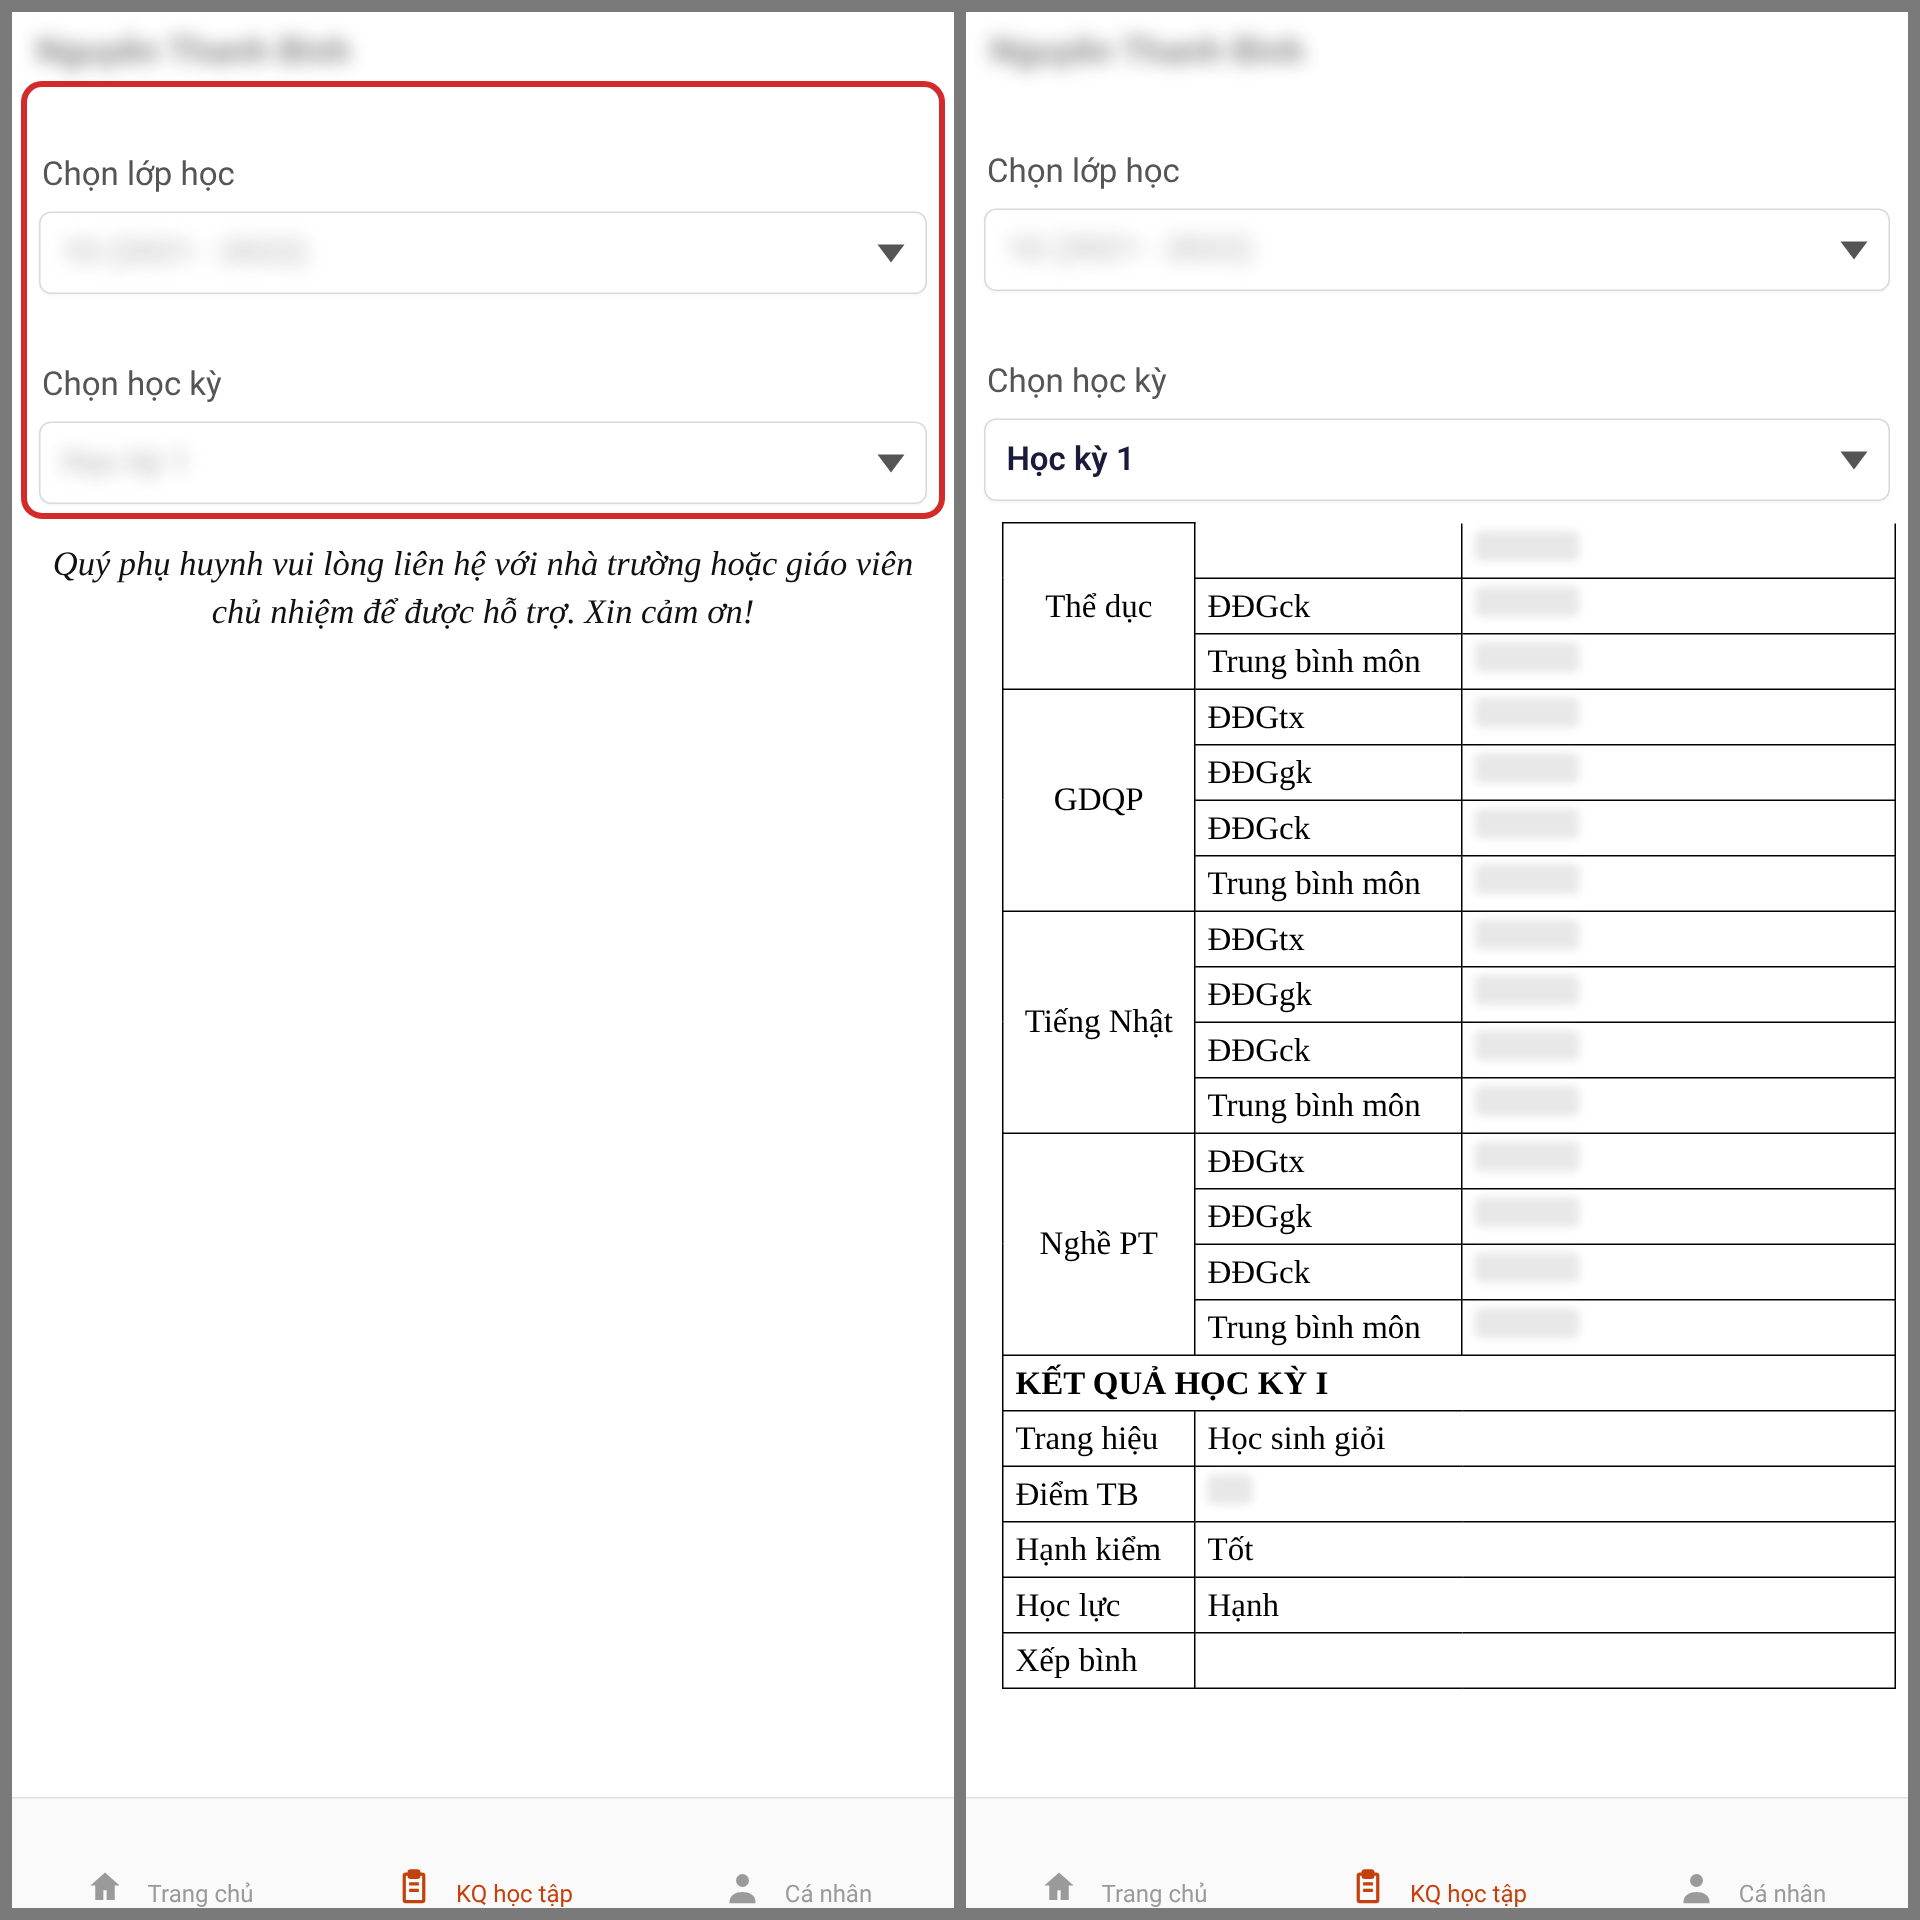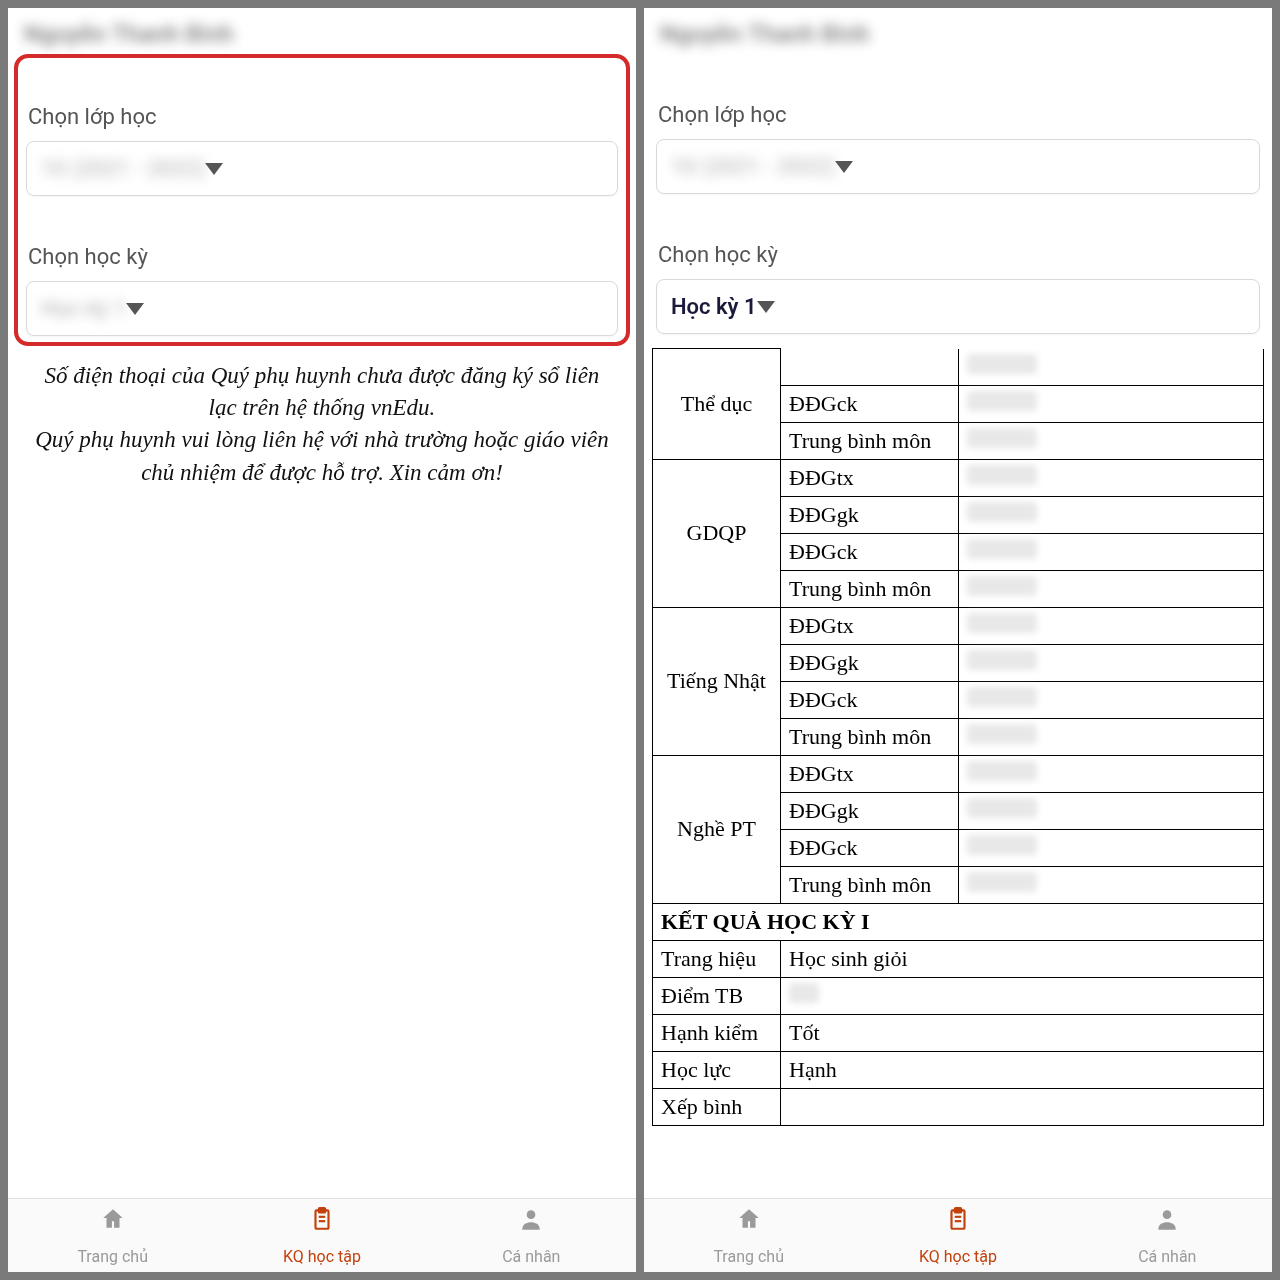--- a/index.html
+++ b/index.html
@@ -45,21 +45,21 @@
     font-size: 22px;
     padding: 4px 2px;
     margin-top: 36px;
   }
   .sel-box {
     border: 1px solid #d9d9d9;
     border-radius: 8px;
     padding: 14px 14px;
     display: flex;
     align-items: center;
-    justify-content: flex-start;
+    justify-content: space-between;
     font-size: 22px;
     color: #1a1a3a;
     font-weight: 600;
     box-shadow: 0 1px 2px rgba(0,0,0,0.04);
   }
   .sel-value.blur { filter: blur(6px); opacity: 0.55; font-weight: 500; color:#888; }
   .caret {
     width: 0; height: 0;
     border-left: 9px solid transparent;
     border-right: 9px solid transparent;
@@ -70,21 +70,21 @@
     text-align: center;
     font-family: "Times New Roman", Times, serif;
     font-style: italic;
     font-size: 23px;
     line-height: 1.4;
     color: #111;
   }
   .table-area {
     flex: 1;
     overflow: hidden;
-    padding: 6px 8px 0 8px;
+    padding: 6px 8px 0 24px;
   }
   table.grades {
     width: 100%;
     border-collapse: collapse;
     font-family: "Times New Roman", Times, serif;
     font-size: 22px;
   }
   table.grades td {
     border: 1px solid #000;
     padding: 5px 8px;
@@ -114,22 +114,22 @@
   .bottom-nav {
     margin-top: auto;
     border-top: 1px solid #e0e0e0;
     height: 74px;
     display: flex;
     background: #fafafa;
   }
   .nav-item {
     flex: 1;
     display: flex;
-    flex-direction: column;
-    align-items: center;
+    flex-direction: row;
+    align-items: flex-end;
     justify-content: center;
     gap: 14px;
     color: #9a9a9a;
   }
   .nav-item.active { color: #c2410c; }
   .nav-icon { width: 28px; height: 28px; display:flex; align-items:center; justify-content:center; }
   .nav-label { font-size: 16px; }
 </style>
 </head>
 <body>
@@ -142,21 +142,20 @@
       <span class="sel-value blur">10  (2021 - 2022)</span>
       <span class="caret"></span>
     </div>
     <div class="sel-label">Chọn học kỳ</div>
     <div class="sel-box">
       <span class="sel-value blur">Học kỳ 1</span>
       <span class="caret"></span>
     </div>
   </div>
   <div class="message">
-    <div>Số điện thoại của Quý phụ huynh chưa được đăng ký sổ liên lạc trên hệ thống vnEdu.</div>
     <div>Quý phụ huynh vui lòng liên hệ với nhà trường hoặc giáo viên chủ nhiệm để được hỗ trợ. Xin cảm ơn!</div>
   </div>
 
   <div class="bottom-nav">
     <div class="nav-item">
       <div class="nav-icon">
         <svg viewBox="0 0 24 24" width="26" height="26" fill="currentColor">
             <path d="M12 3l9 8h-3v9h-5v-6H11v6H6v-9H3z"></path>
           </svg>
       </div>

